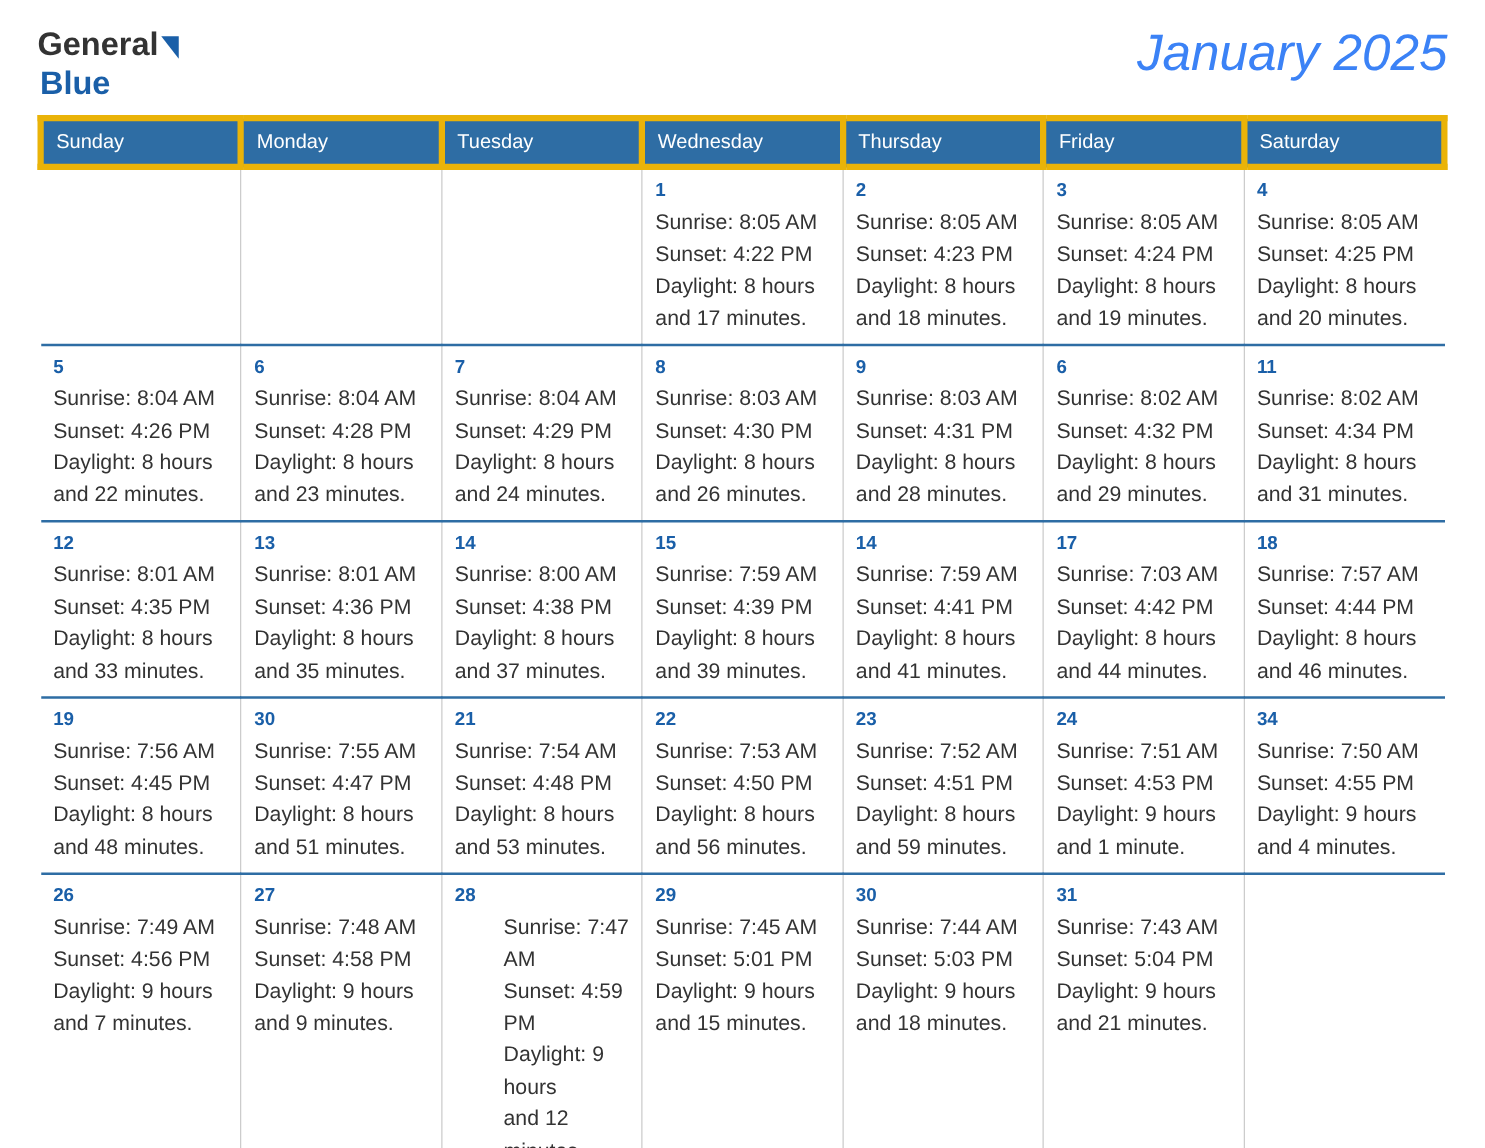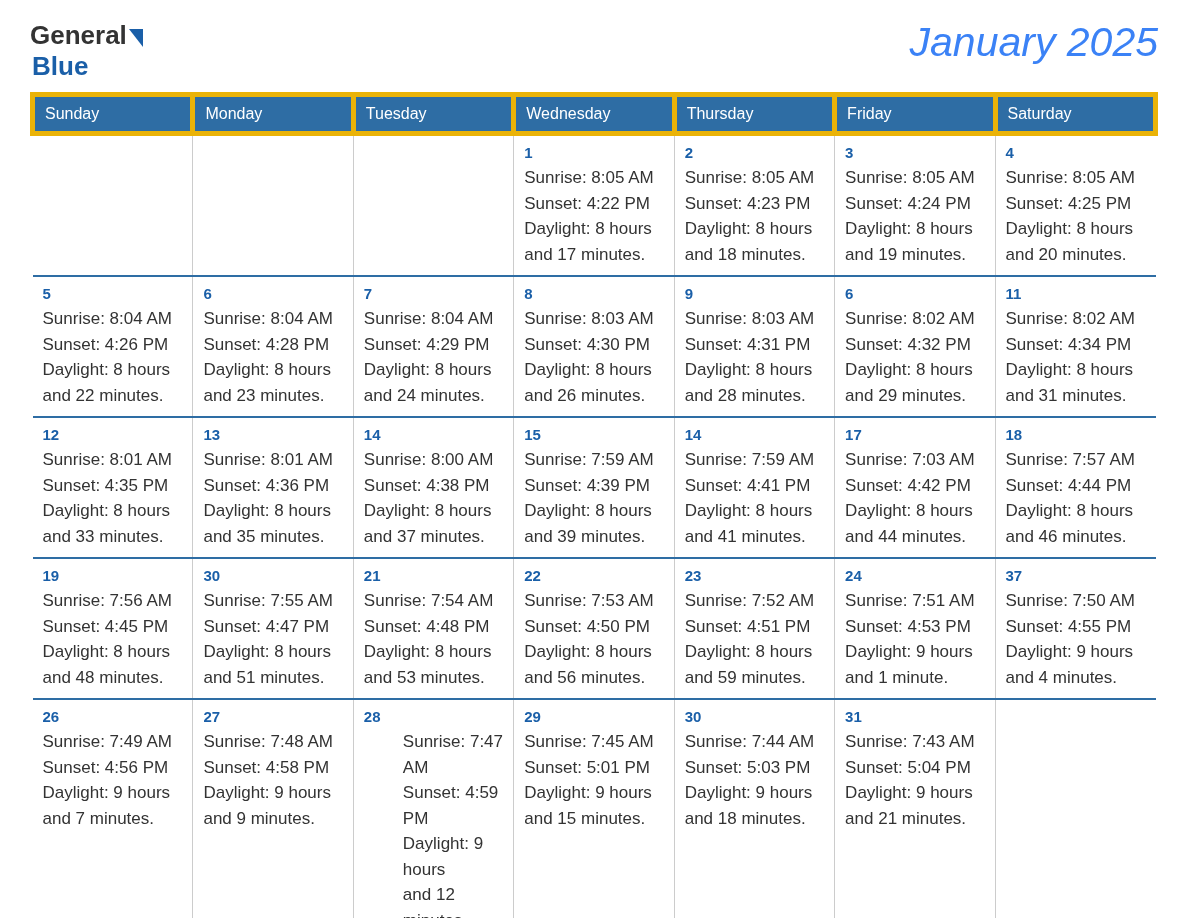--- a/index.html
+++ b/index.html
@@ -309,21 +309,21 @@
 and 59 minutes.</div>
         </td>
         <td>
           <span class="day-num">24</span>
           <div class="day-info" style="white-space: pre-line;">Sunrise: 7:51 AM
 Sunset: 4:53 PM
 Daylight: 9 hours
 and 1 minute.</div>
         </td>
         <td>
-          <span class="day-num">37</span>
+          <span class="day-num">34</span>
           <div class="day-info" style="white-space: pre-line;">Sunrise: 7:50 AM
 Sunset: 4:55 PM
 Daylight: 9 hours
 and 4 minutes.</div>
         </td>
       </tr>
       <tr>
         <td>
           <span class="day-num">26</span>
           <div class="day-info" style="white-space: pre-line;">Sunrise: 7:49 AM

